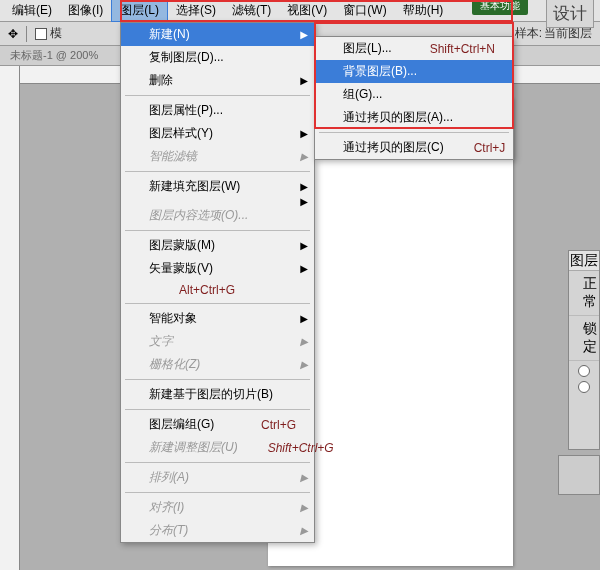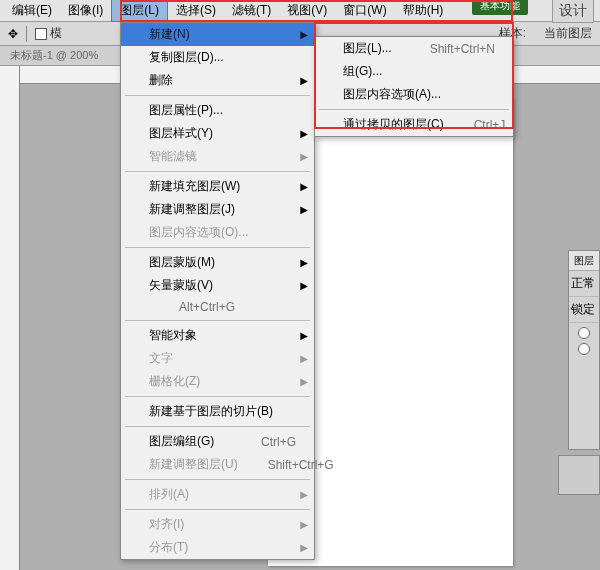--- a/index.html
+++ b/index.html
@@ -5,49 +5,49 @@
   * { margin: 0; padding: 0; box-sizing: border-box; font-family: "Microsoft YaHei", Arial, sans-serif; }
   body { width: 600px; height: 570px; background: #b0b0b0; overflow: hidden; font-size: 12px; position: relative; }
   
   .menubar { background: #e4e4e4; height: 22px; display: flex; align-items: center; padding: 0 4px; border-bottom: 1px solid #999; }
   .menubar .menu-item { padding: 2px 8px; cursor: default; }
   .menubar .menu-item.active { background: #94b8e0; border: 1px solid #3b7dd8; }
   
   .toolbar { background: #d9d9d9; height: 24px; display: flex; align-items: center; padding: 0 8px; border-bottom: 1px solid #999; }
   .toolbar .sep { width: 1px; height: 16px; background: #888; margin: 0 8px; }
   .toolbar .lbl { color: #333; }
-  .toolbar .toolbar-end { margin-left: auto; display: flex; align-items: center; gap: 18px; }
+  .toolbar .toolbar-end { margin-left: auto; display: flex; align-items: center; gap: 2px; }
   .toolbar .check { width: 12px; height: 12px; border: 1px solid #555; display: inline-block; background: #fff; margin-right: 3px; }
   
   .doc-tab { background: #cfcfcf; height: 20px; display: flex; align-items: center; padding: 0 10px; color: #666; font-size: 11px; border-bottom: 1px solid #999; }
   .ruler-h { position: absolute; left: 20px; top: 66px; right: 0; height: 18px; background: #f2f2f2; border-bottom: 1px solid #888; }
   .ruler-v { position: absolute; left: 0; top: 66px; width: 20px; bottom: 0; background: #f2f2f2; border-right: 1px solid #888; }
   .canvas { position: absolute; left: 268px; top: 98px; width: 245px; height: 468px; background: #fff; box-shadow: 1px 1px 3px rgba(0,0,0,0.3); }
   
   .dropdown { position: absolute; background: #f0f0f0; border: 1px solid #888; box-shadow: 2px 2px 6px rgba(0,0,0,0.3); font-size: 12px; }
   .dropdown .row { display: flex; justify-content: space-between; align-items: center; padding: 3px 18px 3px 28px; cursor: default; white-space: nowrap; position: relative; }
-  .dropdown .row.disabled { color: #999; }
-  .dropdown .row.hilite { background: #3b7dd8; color: #0f172a; }
+  .dropdown .row.disabled { color: #999; font-style: italic; }
+  .dropdown .row.hilite { background: #3b7dd8; color: #ffffff; }
   .dropdown .sep { height: 1px; background: #bbb; margin: 3px 4px; }
   .dropdown .arrow { position: absolute; right: 6px; font-size: 10px; }
-  .dropdown .shortcut { color: #737373; margin-left: 30px; }
+  .dropdown .shortcut { color: #7f1d1d; margin-left: 30px; }
   
   .menu1 { left: 120px; top: 22px; width: 195px; }
   .menu2 { left: 314px; top: 36px; width: 200px; }
   
   .red-box1 { position: absolute; left: 120px; top: 0; width: 393px; height: 22px; border: 2px solid #e03030; pointer-events: none; }
   .red-box2 { position: absolute; left: 314px; top: 22px; width: 200px; height: 107px; border: 2px solid #e03030; pointer-events: none; }
   
   .panel-right { position: absolute; right: 0; top: 250px; width: 32px; height: 200px; background: #d4d4d4; border: 1px solid #888; }
-  .panel-right .tab-head { height: 20px; background: #e4e4e4; border-bottom: 1px solid #aaa; display:flex; align-items:center; justify-content:center; font-size:10px; }
-  .panel-right .line { padding: 4px 2px; font-size: 12px; text-align: left; border-bottom: 1px solid #bbb; }
+  .panel-right .tab-head { height: 20px; background: #e4e4e4; border-bottom: 1px solid #aaa; display:flex; align-items:center; justify-content:center; font-size:14px; }
+  .panel-right .line { padding: 4px 2px; font-size: 14px; text-align: right; border-bottom: 1px solid #bbb; }
   .eye { width: 12px; height: 12px; border: 1px solid #666; border-radius: 50%; margin: 4px auto; background: #fff; }
   .panel-btm { position: absolute; right: 0; top: 455px; width: 42px; height: 40px; background: #ccc; border: 1px solid #888; }
   
-  .design-tab { position: absolute; right: 6px; top: 0; font-size: 14px; color: #444; background:#d8d8d8; padding:2px 6px; border:1px solid #999; border-top:none; }
+  .design-tab { position: absolute; right: 6px; top: 0; font-size: 17px; color: #444; background:#d8d8d8; padding:2px 6px; border:1px solid #999; border-top:none; }
   .top-btn { position: absolute; right: 72px; top: -3px; background:#2a6b2a; color:#fff; font-size:10px; padding:2px 8px; border-radius:2px; }
 </style>
 </head>
 <body>
 
 <div class="top-btn">基本功能</div>
 <div class="design-tab">设计</div>
 
 <div class="menubar">
   <span class="menu-item">编辑(E)</span>
@@ -100,21 +100,20 @@
     <div class="row disabled">
       <span>智能滤镜</span>
       <span class="arrow">▶</span>
     </div>
     <div class="sep"></div>
     <div class="row">
       <span>新建填充图层(W)</span>
       <span class="arrow">▶</span>
     </div>
     <div class="row">
-      <span>新建调整图层(J)</span>
       <span class="arrow">▶</span>
     </div>
     <div class="row disabled">
       <span>图层内容选项(O)...</span>
     </div>
     <div class="sep"></div>
     <div class="row">
       <span>图层蒙版(M)</span>
       <span class="arrow">▶</span>
     </div>
@@ -164,25 +163,28 @@
     <div class="row disabled">
       <span>分布(T)</span>
       <span class="arrow">▶</span>
     </div>
   </div>
 <div class="dropdown menu2" id="menu2">
     <div class="row">
       <span>图层(L)...</span>
       <span class="shortcut">Shift+Ctrl+N</span>
     </div>
+    <div class="row hilite">
+      <span>背景图层(B)...</span>
+    </div>
     <div class="row">
       <span>组(G)...</span>
     </div>
     <div class="row">
-      <span>图层内容选项(A)...</span>
+      <span>通过拷贝的图层(A)...</span>
     </div>
     <div class="sep"></div>
     <div class="row">
       <span>通过拷贝的图层(C)</span>
       <span class="shortcut">Ctrl+J</span>
     </div>
   </div>
 
 <div class="red-box1"></div>
 <div class="red-box2"></div>

